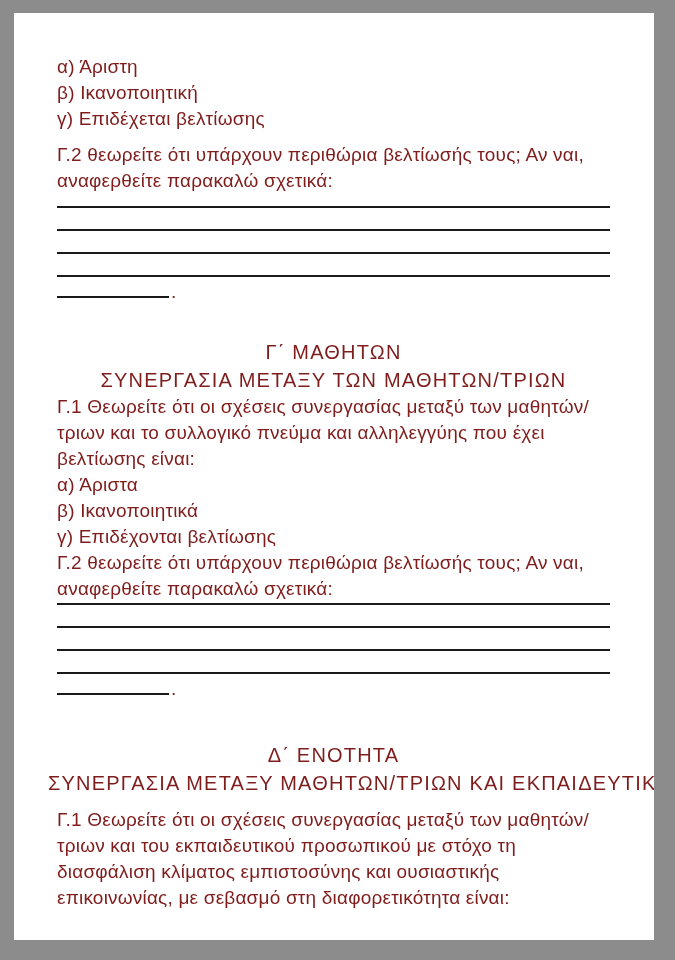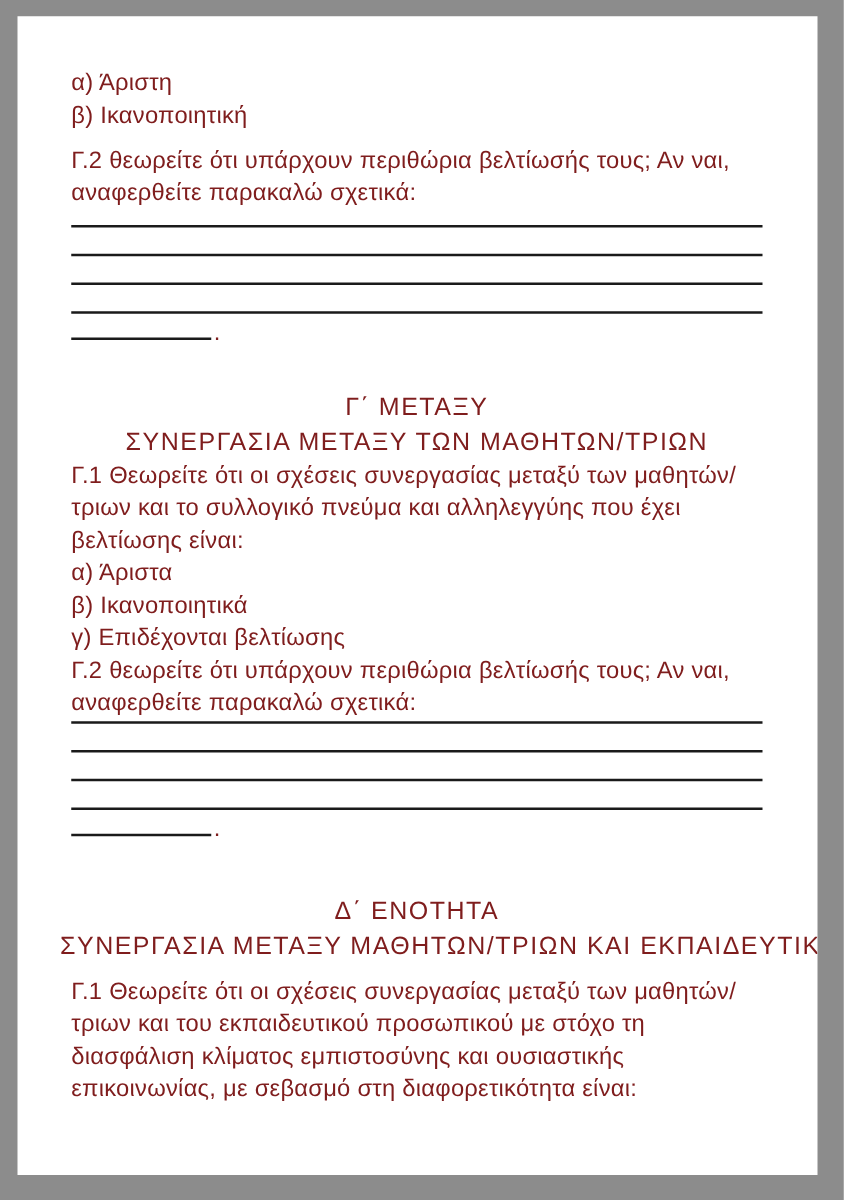--- a/index.html
+++ b/index.html
@@ -79,39 +79,40 @@
 </style>
 </head>
 <body>
 
 <div class="paper">
   <div class="content">
 
     <div class="options">
       <div class="line">α) Άριστη</div>
       <div class="line">β) Ικανοποιητική</div>
+      <div class="line">γ) Επιδέχεται βελτίωσης</div>
     </div>
 
     <div class="q-para">
       <div class="line">Γ.2 θεωρείτε ότι υπάρχουν περιθώρια βελτίωσής τους; Αν ναι,</div>
       <div class="line">αναφερθείτε παρακαλώ σχετικά:</div>
     </div>
 
     <div class="blanks-a">
       <div class="write-line"></div>
       <div class="write-line"></div>
       <div class="write-line"></div>
       <div class="write-line"></div>
       <div class="short-row">
         <span class="write-line-short"></span><span class="period">.</span>
       </div>
     </div>
 
     <div class="section-heading heading-gamma">
-      <div class="line">Γ΄ ΜΕΤΑΞΥ</div>
+      <div class="line">Γ΄ ΜΑΘΗΤΩΝ</div>
       <div class="line">ΣΥΝΕΡΓΑΣΙΑ ΜΕΤΑΞΥ ΤΩΝ ΜΑΘΗΤΩΝ/ΤΡΙΩΝ</div>
     </div>
 
     <div class="para-after-heading">
       <div class="line">Γ.1 Θεωρείτε ότι οι σχέσεις συνεργασίας μεταξύ των μαθητών/</div>
       <div class="line">τριων και το συλλογικό πνεύμα και αλληλεγγύης που έχει</div>
       <div class="line">βελτίωσης είναι:</div>
     </div>
 
     <div class="options">

